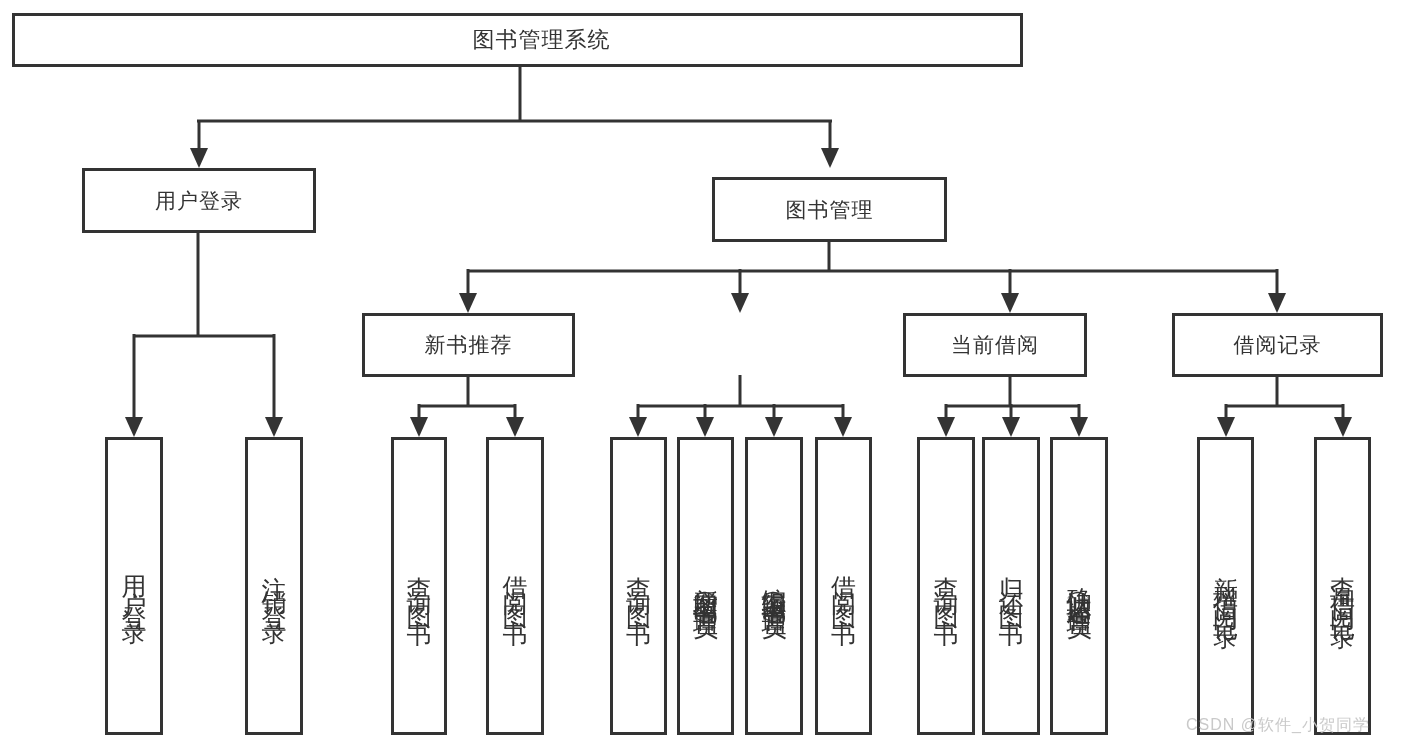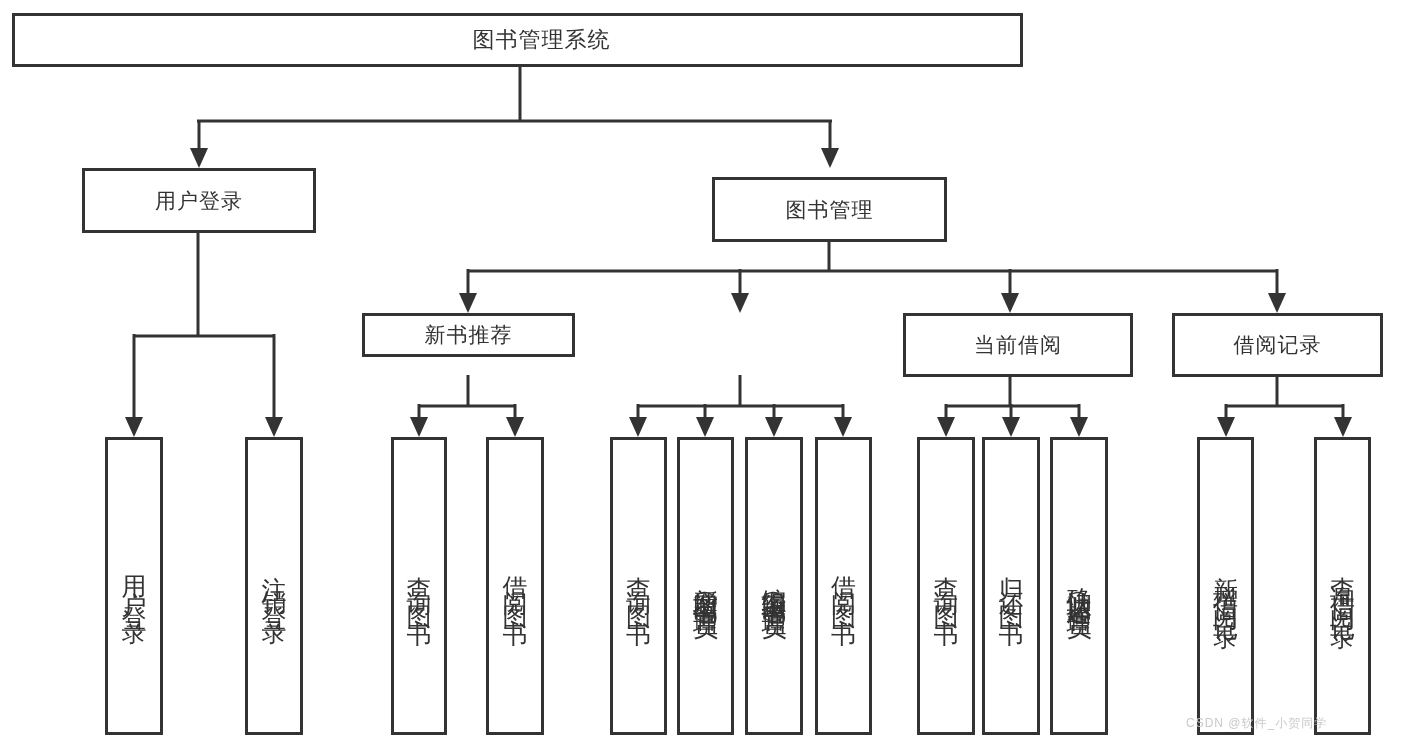--- a/index.html
+++ b/index.html
@@ -51,21 +51,21 @@
     text-align: center;
     height: 100%;
     font-size: 25px;
     line-height: 1.15;
     color: #333333;
   }
   .watermark {
     position: absolute;
     left: 1186px;
     top: 715px;
-    font-size: 12px;
+    font-size: 16px;
     letter-spacing: 1px;
     color: rgba(198, 198, 198, 0.95);
     white-space: nowrap;
     z-index: 3;
   }
 </style>
 </head>
 <body>
 
 <div class="canvas">
@@ -140,24 +140,24 @@
     <span>图书管理系统</span>
   </div>
 
   <div class="node hbox" style="left:82px; top:168px; width:234px; height:65px;">
     <span>用户登录</span>
   </div>
   <div class="node hbox" style="left:712px; top:168px; width:235px; height:65px;margin-top:9px;">
     <span>图书管理</span>
   </div>
 
-  <div class="node hbox" style="left:362px; top:313px; width:213px; height:44px;">
+  <div class="node hbox" style="left:362px; top:313px; width:213px; height:64px;">
     <span>新书推荐</span>
   </div>
-  <div class="node hbox" style="left:903px; top:313px; width:230px; height:64px;">
+  <div class="node hbox" style="left:903px; top:313px; width:184px; height:64px;">
     <span>当前借阅</span>
   </div>
   <div class="node hbox" style="left:1172px; top:313px; width:211px; height:64px;">
     <span>借阅记录</span>
   </div>
 
   <div class="node vbox" style="left:105px; width:58px;">
     <span class="vlabel" style="letter-spacing: 15px;">用户登录</span>
   </div>
   <div class="node vbox" style="left:245px; width:58px;">

